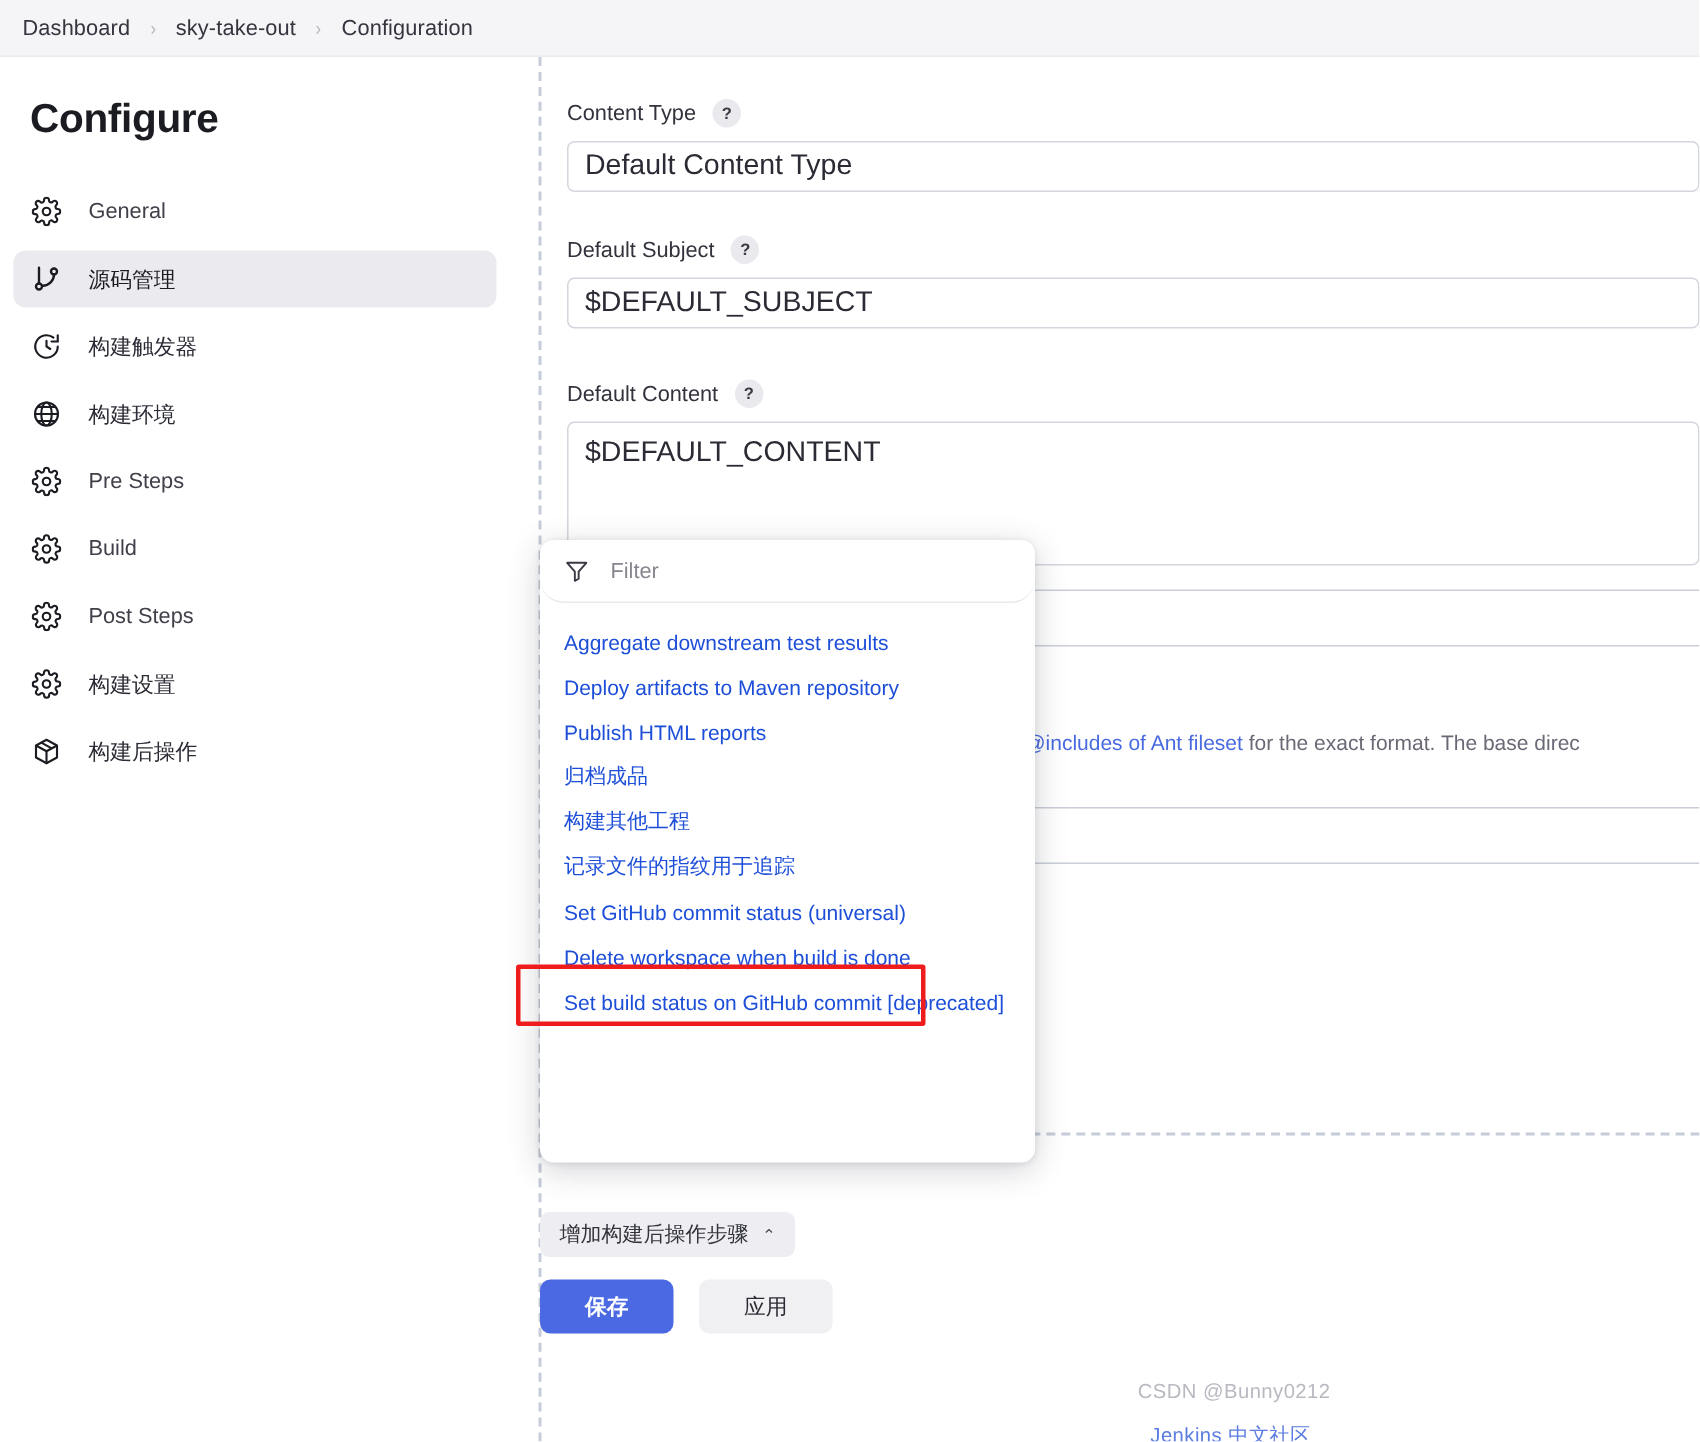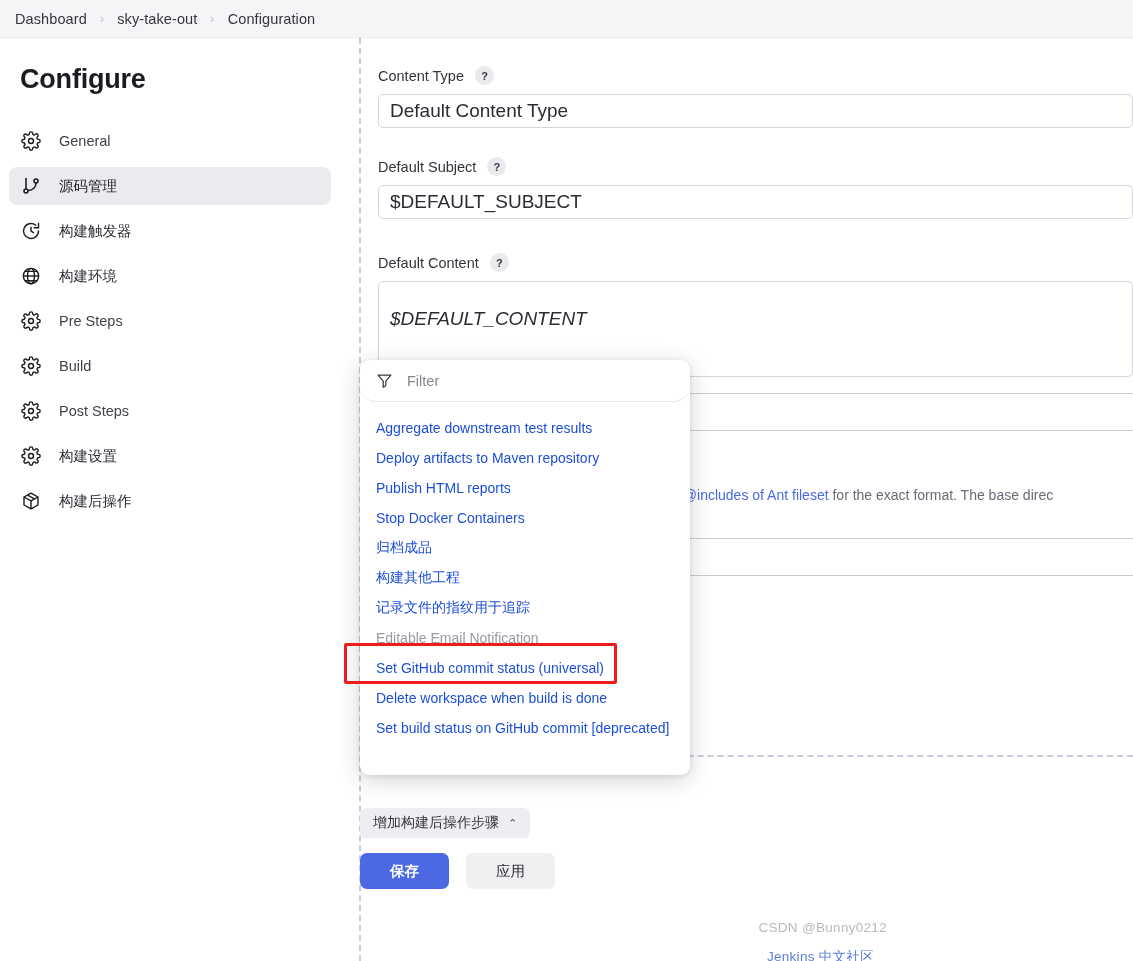--- a/index.html
+++ b/index.html
@@ -78,21 +78,21 @@
     display: inline-flex; align-items: center; justify-content: center;
     margin-left: 11px; cursor: pointer;
   }
   .inp {
     width: 755px; height: 34px;
     border: 1px solid #d3d6dd; border-radius: 5px;
     background: #fff; font-size: 19px; color: #2b2b35;
     padding: 0 11px; font-family: inherit;
     display: flex; align-items: center;
   }
-  .inp.tall { height: 96px; align-items: flex-start; padding-top: 26px; font-style: italic; }
+  .inp.tall { height: 96px; align-items: flex-start; padding-top: 9px; }
 
   
   .hidden-row {
     position: absolute; left: 0; width: 755px;
     border-top: 1px solid #c9ced8;
   }
   .helptext {
     position: absolute; font-size: 14px; color: #6a6a77;
     white-space: nowrap;
   }
@@ -331,25 +331,23 @@
           <svg class="funnel" viewBox="0 0 24 24" fill="none" stroke="#3a3a45" stroke-width="1.8" stroke-linejoin="round">
             <path d="M3 4.5h18l-7.2 8.4v6.6l-3.6 2v-8.6z"></path>
           </svg>
         </span>
       <span class="ph">Filter</span>
     </div>
     <div class="popup-list">
       <div class="popup-item">Aggregate downstream test results</div>
       <div class="popup-item">Deploy artifacts to Maven repository</div>
       <div class="popup-item">Publish HTML reports</div>
-      <div class="popup-item">Stop Docker Containers</div>
       <div class="popup-item">归档成品</div>
       <div class="popup-item">构建其他工程</div>
       <div class="popup-item">记录文件的指纹用于追踪</div>
-      <div class="popup-item dim">Editable Email Notification</div>
       <div class="popup-item">Set GitHub commit status (universal)</div>
       <div class="popup-item">Delete workspace when build is done</div>
       <div class="popup-item">Set build status on GitHub commit [deprecated]</div>
     </div>
   </div>
 
   <div class="redbox"></div>
 
   <div class="actions">
     <button class="btn btn-primary">保存</button>

